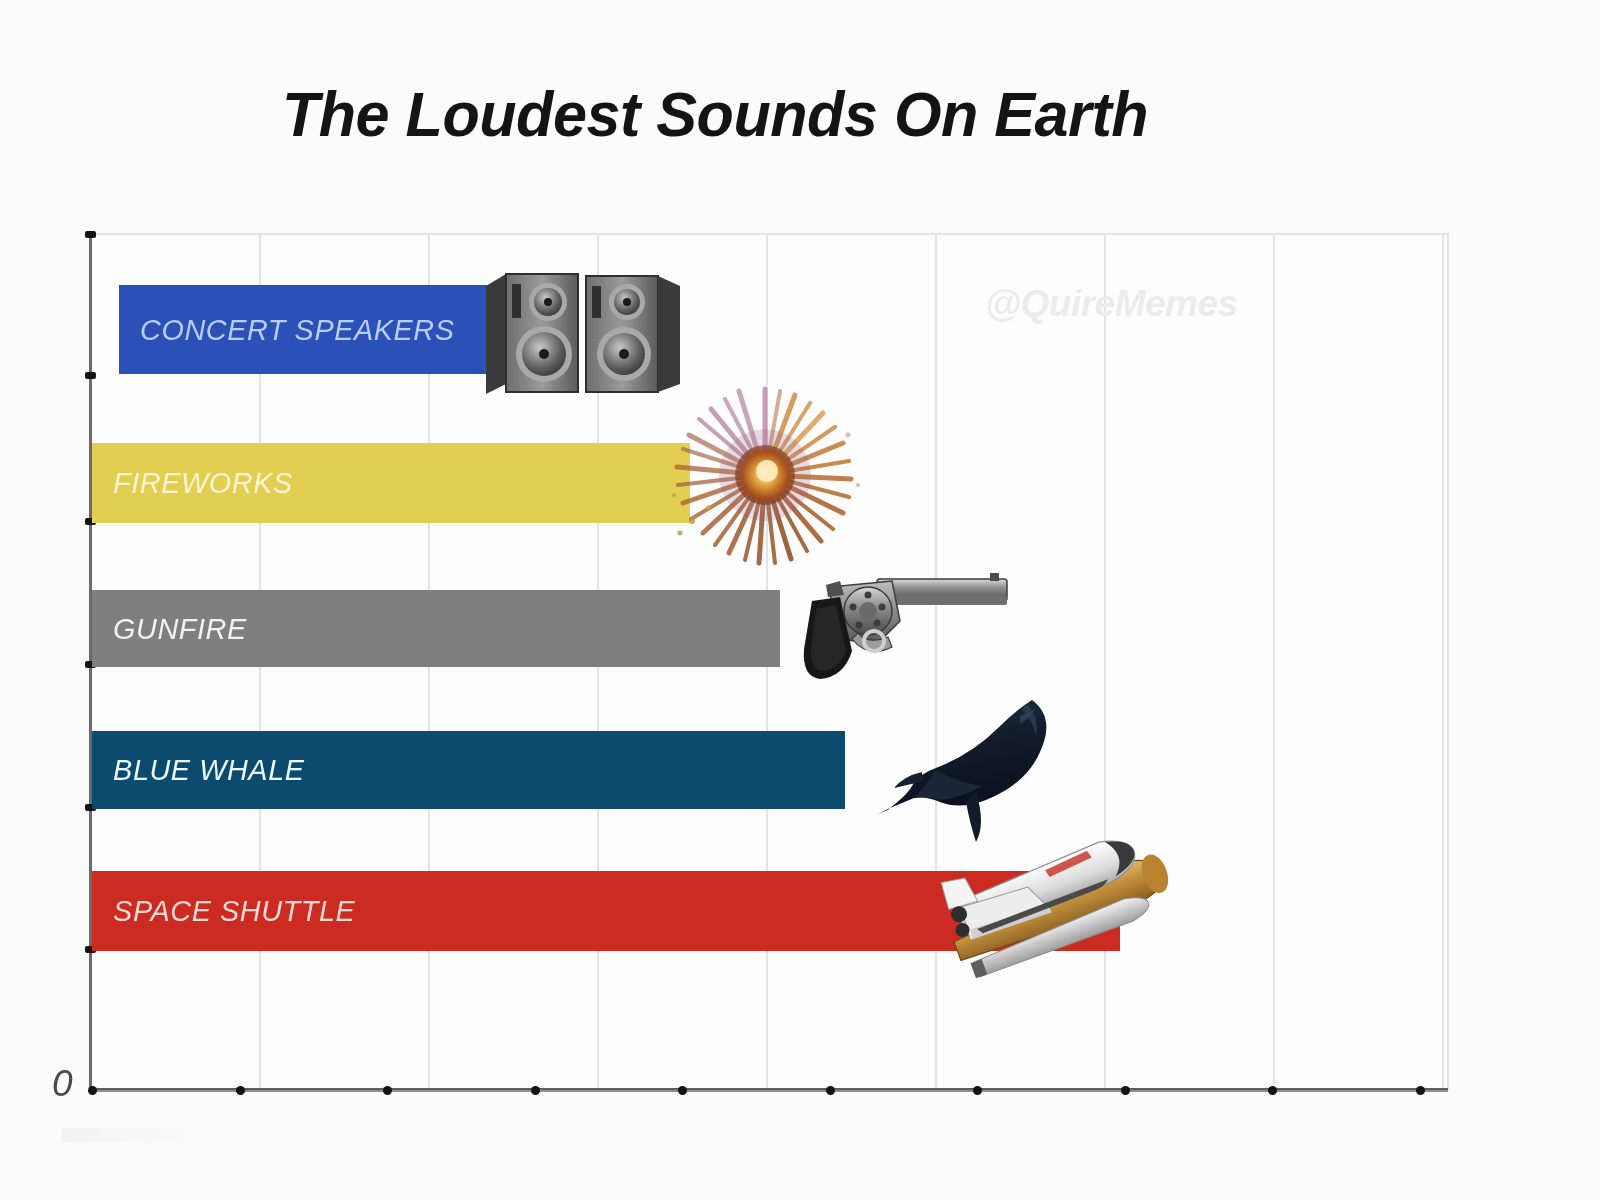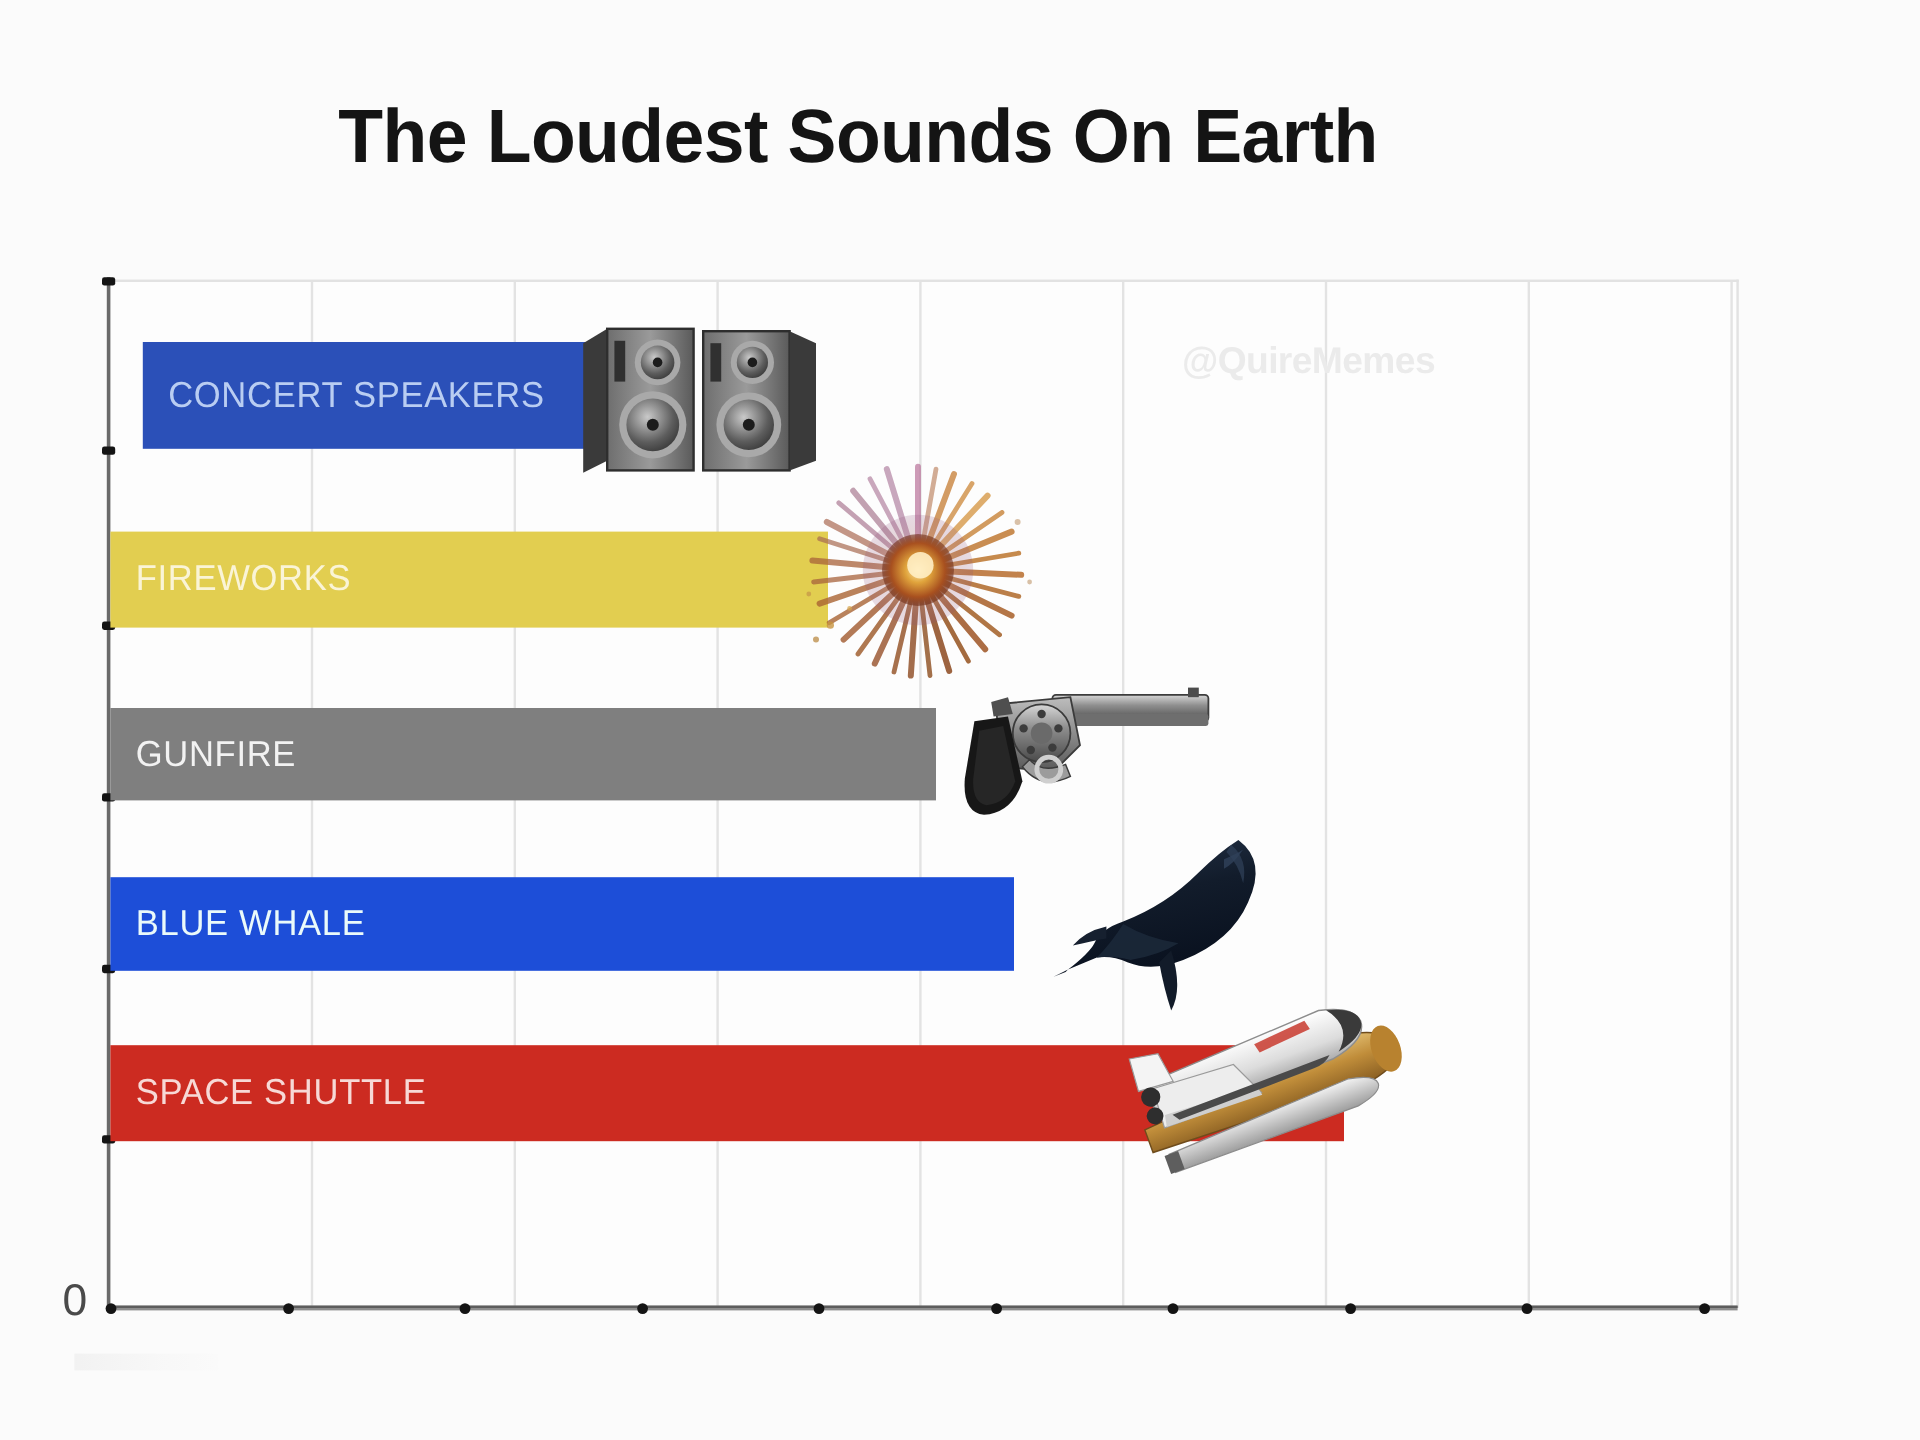--- a/index.html
+++ b/index.html
@@ -14,20 +14,21 @@
     overflow: hidden;
     position: relative;
   }
 
   #meme {
     position: absolute;
     left: 0; top: 0;
     width: 1600px;
     height: 1200px;
     background: #fbfbfb;
+    font-style: italic;
   }
 
   
   #title {
     position: absolute;
     left: 0;
     top: 78px;
     width: 1430px;
     text-align: center;
     font-family: "Liberation Sans", sans-serif;
@@ -124,21 +125,21 @@
     white-space: nowrap;
     transform: scaleX(0.96);
     transform-origin: left center;
   }
 
   
   #watermark {
     position: absolute;
     left: 985px;
     top: 283px;
-    font-size: 31px;
+    font-size: 37px;
     font-weight: bold;
     color: #ebebeb;
     letter-spacing: -0.5px;
     white-space: nowrap;
     font-family: "Liberation Sans", sans-serif;
   }
 
   
   .art { position: absolute; }
   #art-speakers { left: 482px; top: 262px; width: 210px; height: 135px; }
@@ -206,21 +207,21 @@
   </div>
 
   <div class="bar" style="left:92px; top:590px; width:688px; height:77px; background:#7f7f7f;">
     <span class="bar-label" style="color:#f2f2f2;">GUNFIRE</span>
   </div>
 
   <div class="bar" style="left:92px; top:443px; width:598px; height:80px; background:#e2ce50;">
     <span class="bar-label" style="color:#faf4d6;">FIREWORKS</span>
   </div>
 
-  <div class="bar" style="left:92px; top:731px; width:753px; height:78px; background:#1d4ed8;text-align:center;">
+  <div class="bar" style="left:92px; top:731px; width:753px; height:78px; background:#0c4a6e;text-align:center;">
     <span class="bar-label" style="color:#eafafa;">BLUE WHALE</span>
   </div>
 
   <div class="bar" style="left:92px; top:871px; width:1028px; height:80px; background:#cc2b21;text-align:right;">
     <span class="bar-label" style="color:#f7d9d6;">SPACE SHUTTLE</span>
   </div>
 
 
   <div class="art" id="art-speakers">
     <svg viewBox="0 0 210 135" width="210" height="135">

